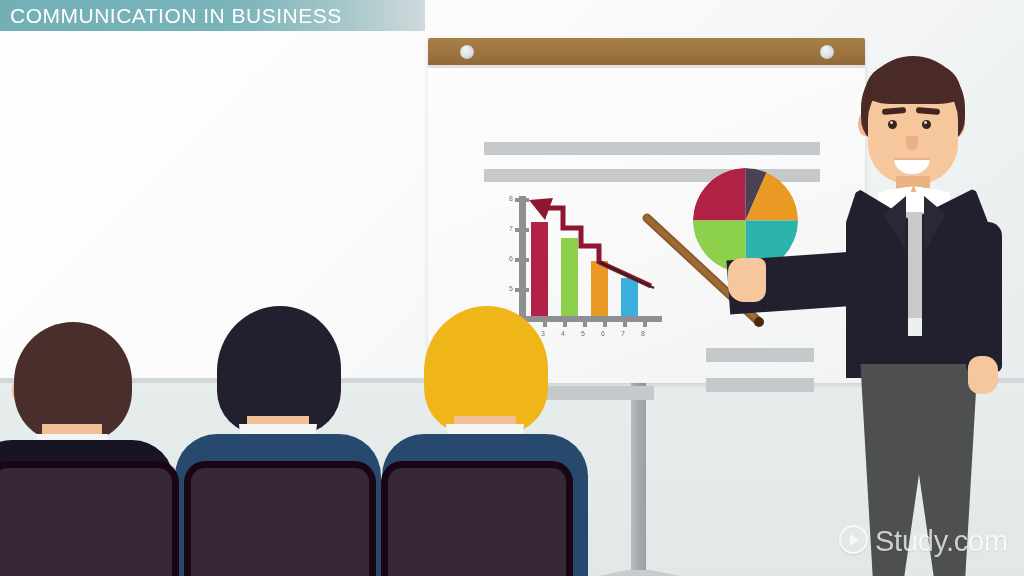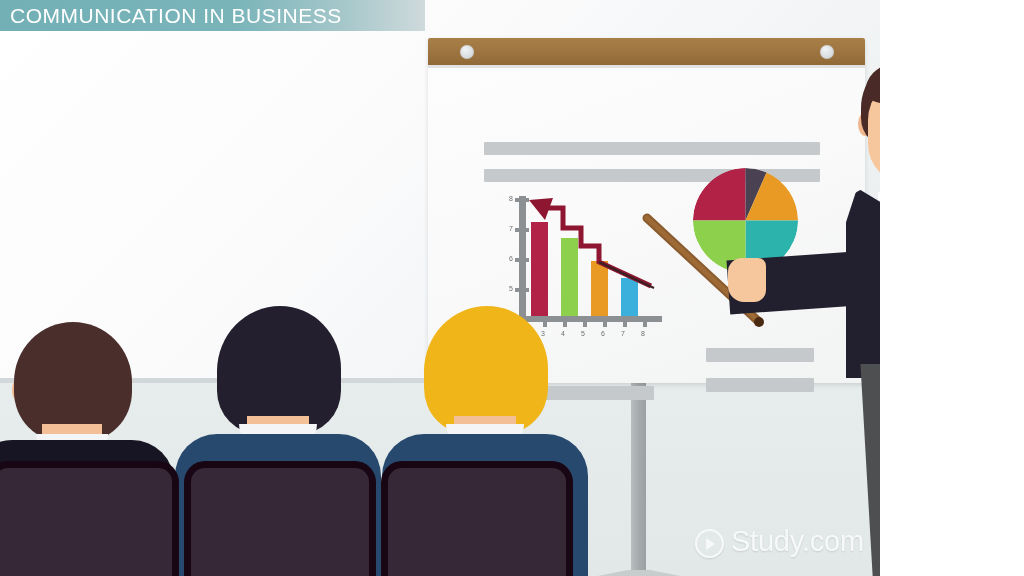--- a/index.html
+++ b/index.html
@@ -1,20 +1,20 @@
 <!DOCTYPE html>
 <html><head>
 <meta charset="utf-8">
 <style>
   html,body{margin:0;padding:0;background:#fff;}
   body{font-family:"Liberation Sans", sans-serif;}
 
   #scene{
     position:relative;
-    width:880px;height:576px;
+    width:1024px;height:576px;
     overflow:hidden;
     background:linear-gradient(135deg,#ffffff 0%,#fbfbfc 35%,#eef1f2 70%,#e4e9ea 100%);
     text-decoration:underline;
   }
 
   
   .floor{
     position:absolute;left:0;right:0;bottom:0;height:198px;
     background:linear-gradient(180deg,#e7ecec 0%,#e2e8e8 100%);
   }
@@ -244,21 +244,21 @@
   .seat{
     position:absolute;bottom:0;height:108px;
     background:#372838;
     border-radius:14px 14px 0 0;
     box-shadow:0 0 0 7px #190614;
   }
 
   
   .watermark{
     position:absolute;right:16px;bottom:18px;z-index:60;
-    display:flex;align-items:flex-end;gap:7px;
+    display:flex;align-items:flex-start;gap:7px;
     opacity:.72;
   }
   .wm-circle{
     width:25px;height:25px;border-radius:50%;
     border:2.5px solid #ffffff;
     display:flex;align-items:center;justify-content:center;
     box-shadow:0 1px 2px rgba(0,0,0,.18);
   }
   .wm-play{
     width:0;height:0;margin-left:3px;

